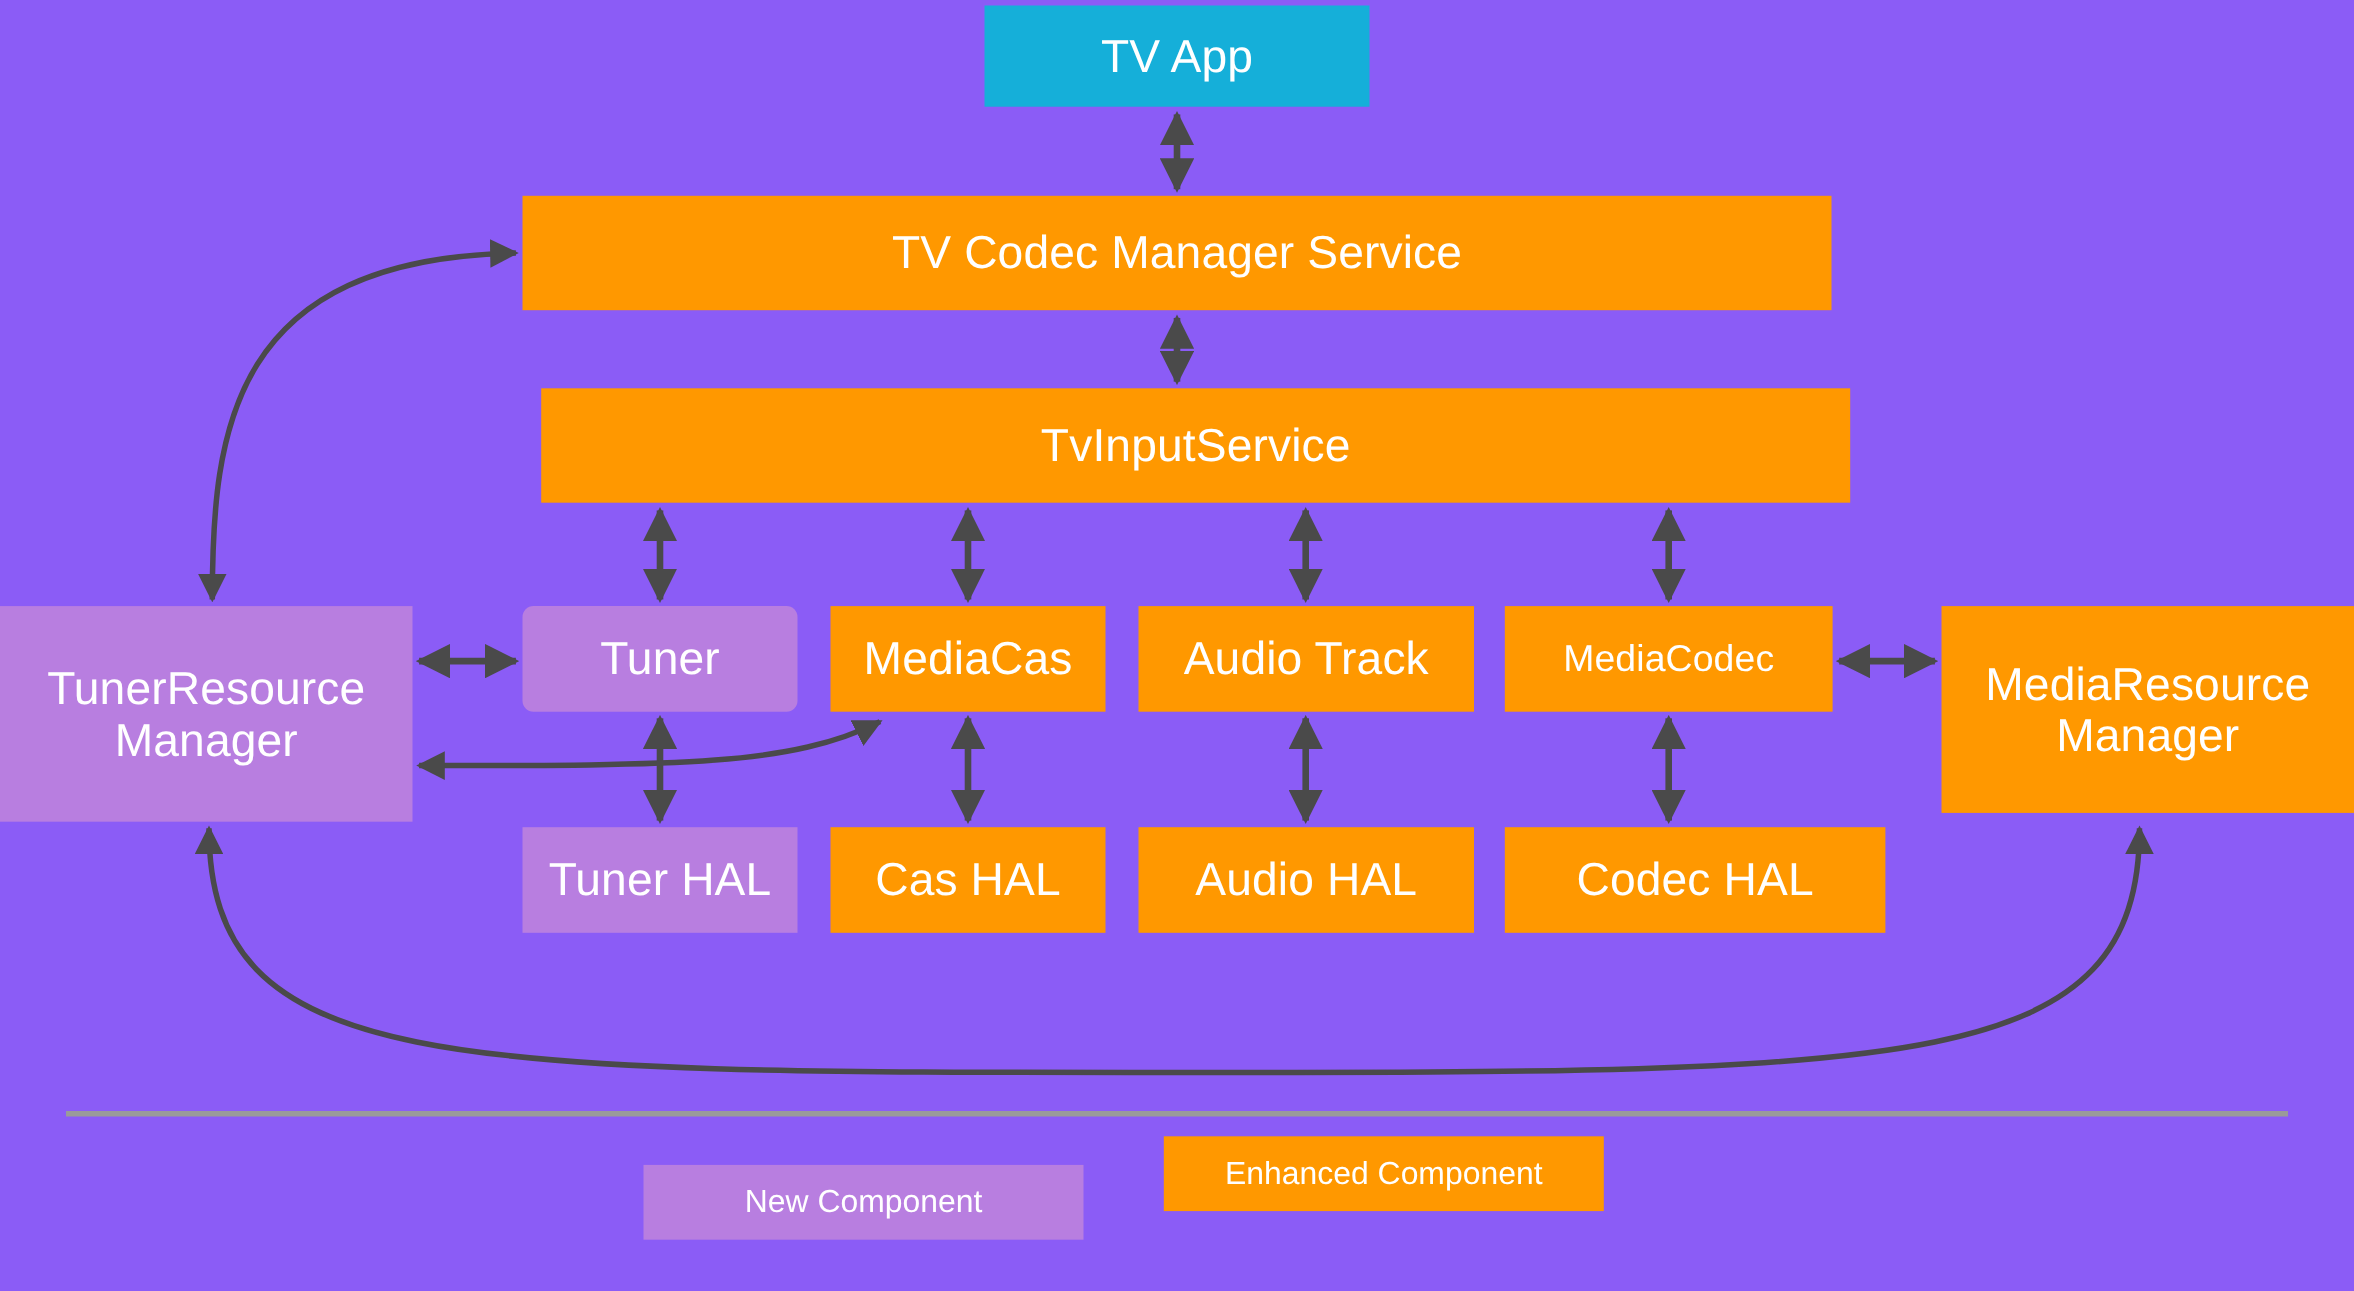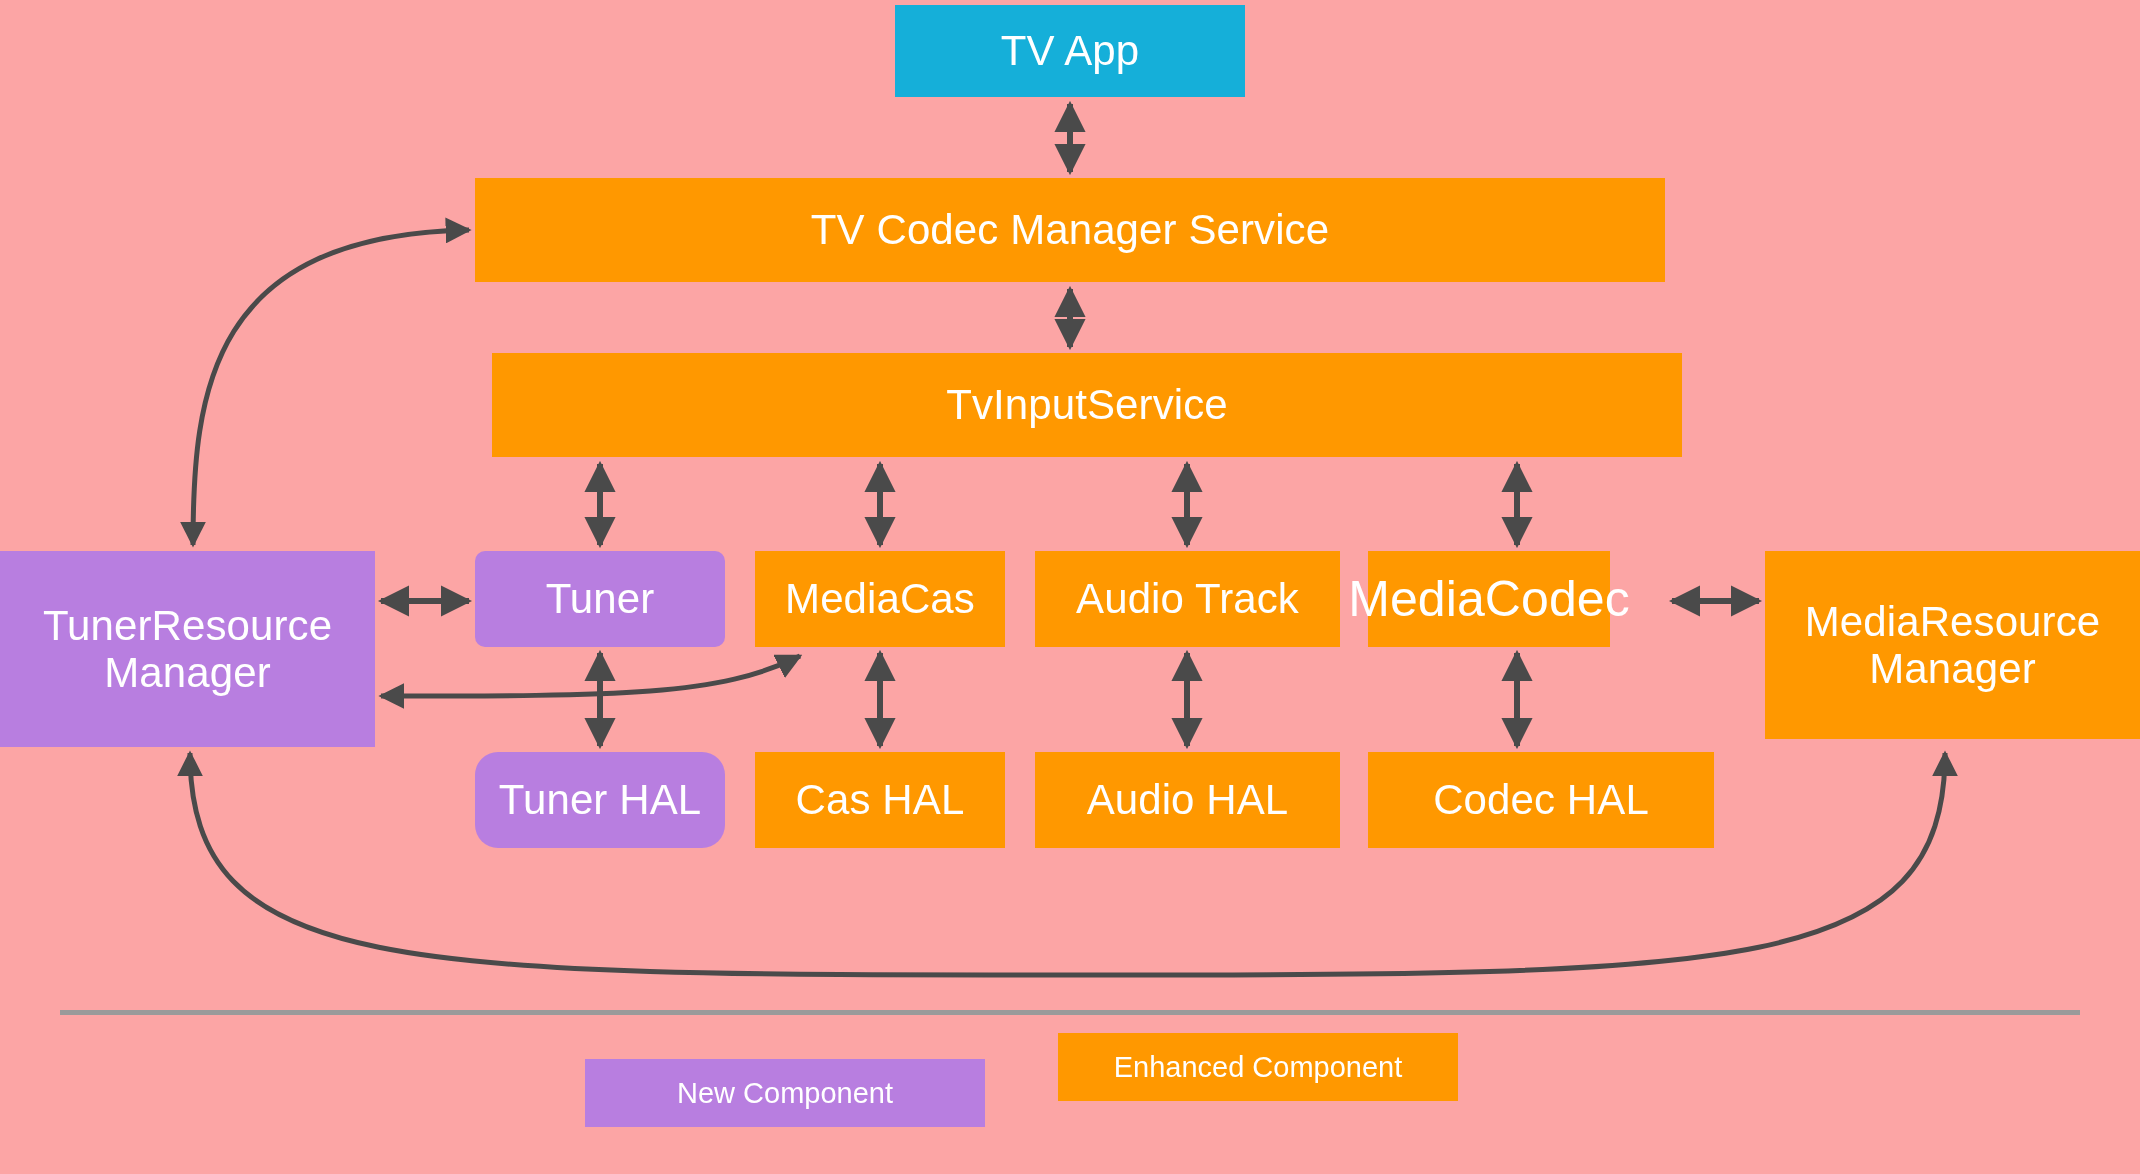--- a/index.html
+++ b/index.html
@@ -7,21 +7,21 @@
     padding: 0;
     background: #000000;
   }
   body {
     font-family: "Liberation Sans", sans-serif;
   }
   #stage {
     position: relative;
     width: 2140px;
     height: 1174px;
-    background: #fca5a5;
+    background: #8b5cf6;
     overflow: hidden;
   }
   .node {
     position: absolute;
     box-sizing: border-box;
     display: flex;
     align-items: center;
     justify-content: center;
     text-align: center;
     color: #ffffff;
@@ -103,24 +103,24 @@
 
   <div id="nodes">
       <div class="node n-tvapp" style="left: 895px; top: 5px; width: 350px; height: 92px; font-size: 42px;">TV App</div>
       <div class="node n-orange" style="left: 475px; top: 178px; width: 1190px; height: 104px; font-size: 42px;">TV Codec Manager Service</div>
       <div class="node n-orange" style="left: 475px; top: 353px; width: 1190px; height: 104px; font-size: 42px; margin-left: 17px;">TvInputService</div>
       <div class="node n-purple" style="left: 0px; top: 551px; width: 375px; height: 196px; font-size: 42px; text-align: center;">TunerResource
 Manager</div>
       <div class="node n-purple" style="left: 475px; top: 551px; width: 250px; height: 96px; font-size: 42px; border-radius: 10px;">Tuner</div>
       <div class="node n-orange" style="left: 755px; top: 551px; width: 250px; height: 96px; font-size: 42px;">MediaCas</div>
       <div class="node n-orange" style="left: 1035px; top: 551px; width: 305px; height: 96px; font-size: 42px;">Audio Track</div>
-      <div class="node n-orange" style="left: 1368px; top: 551px; width: 242px; height: 96px; font-size: 50px; text-align: center;">MediaCodec</div>
+      <div class="node n-orange" style="left: 1368px; top: 551px; width: 298px; height: 96px; font-size: 34px; text-align: center;">MediaCodec</div>
       <div class="node n-orange" style="left: 1765px; top: 551px; width: 375px; height: 188px; font-size: 42px;">MediaResource
 Manager</div>
-      <div class="node n-purple" style="left: 475px; top: 752px; width: 250px; height: 96px; font-size: 42px; border-radius: 23px;">Tuner HAL</div>
+      <div class="node n-purple" style="left: 475px; top: 752px; width: 250px; height: 96px; font-size: 42px;">Tuner HAL</div>
       <div class="node n-orange" style="left: 755px; top: 752px; width: 250px; height: 96px; font-size: 42px;">Cas HAL</div>
       <div class="node n-orange" style="left: 1035px; top: 752px; width: 305px; height: 96px; font-size: 42px;">Audio HAL</div>
       <div class="node n-orange" style="left: 1368px; top: 752px; width: 346px; height: 96px; font-size: 42px;">Codec HAL</div>
     </div>
 
   <div class="divider" style="left:60px; top:1010px; width:2020px; height:5px;"></div>
 
   <div id="legend">
       <div class="legend-swatch n-purple" style="left: 585px; top: 1059px; width: 400px; height: 68px;">New Component</div>
       <div class="legend-swatch n-orange" style="left: 1058px; top: 1033px; width: 400px; height: 68px;">Enhanced Component</div>

